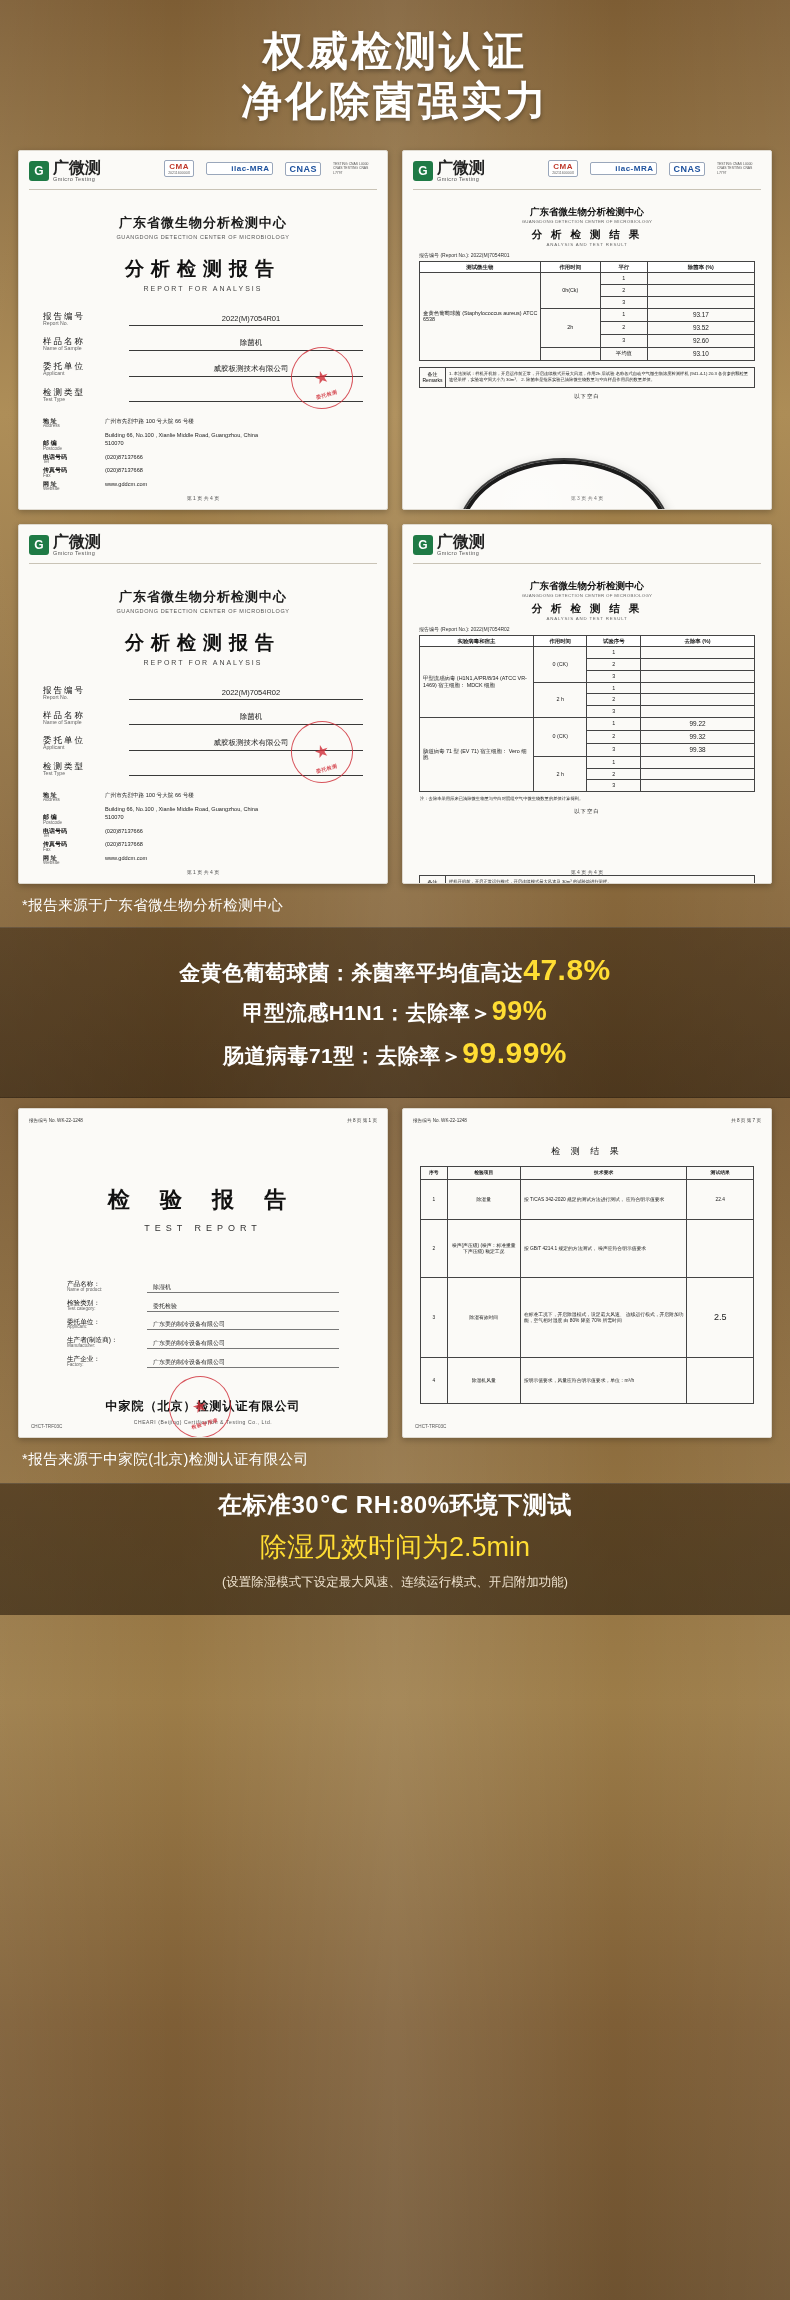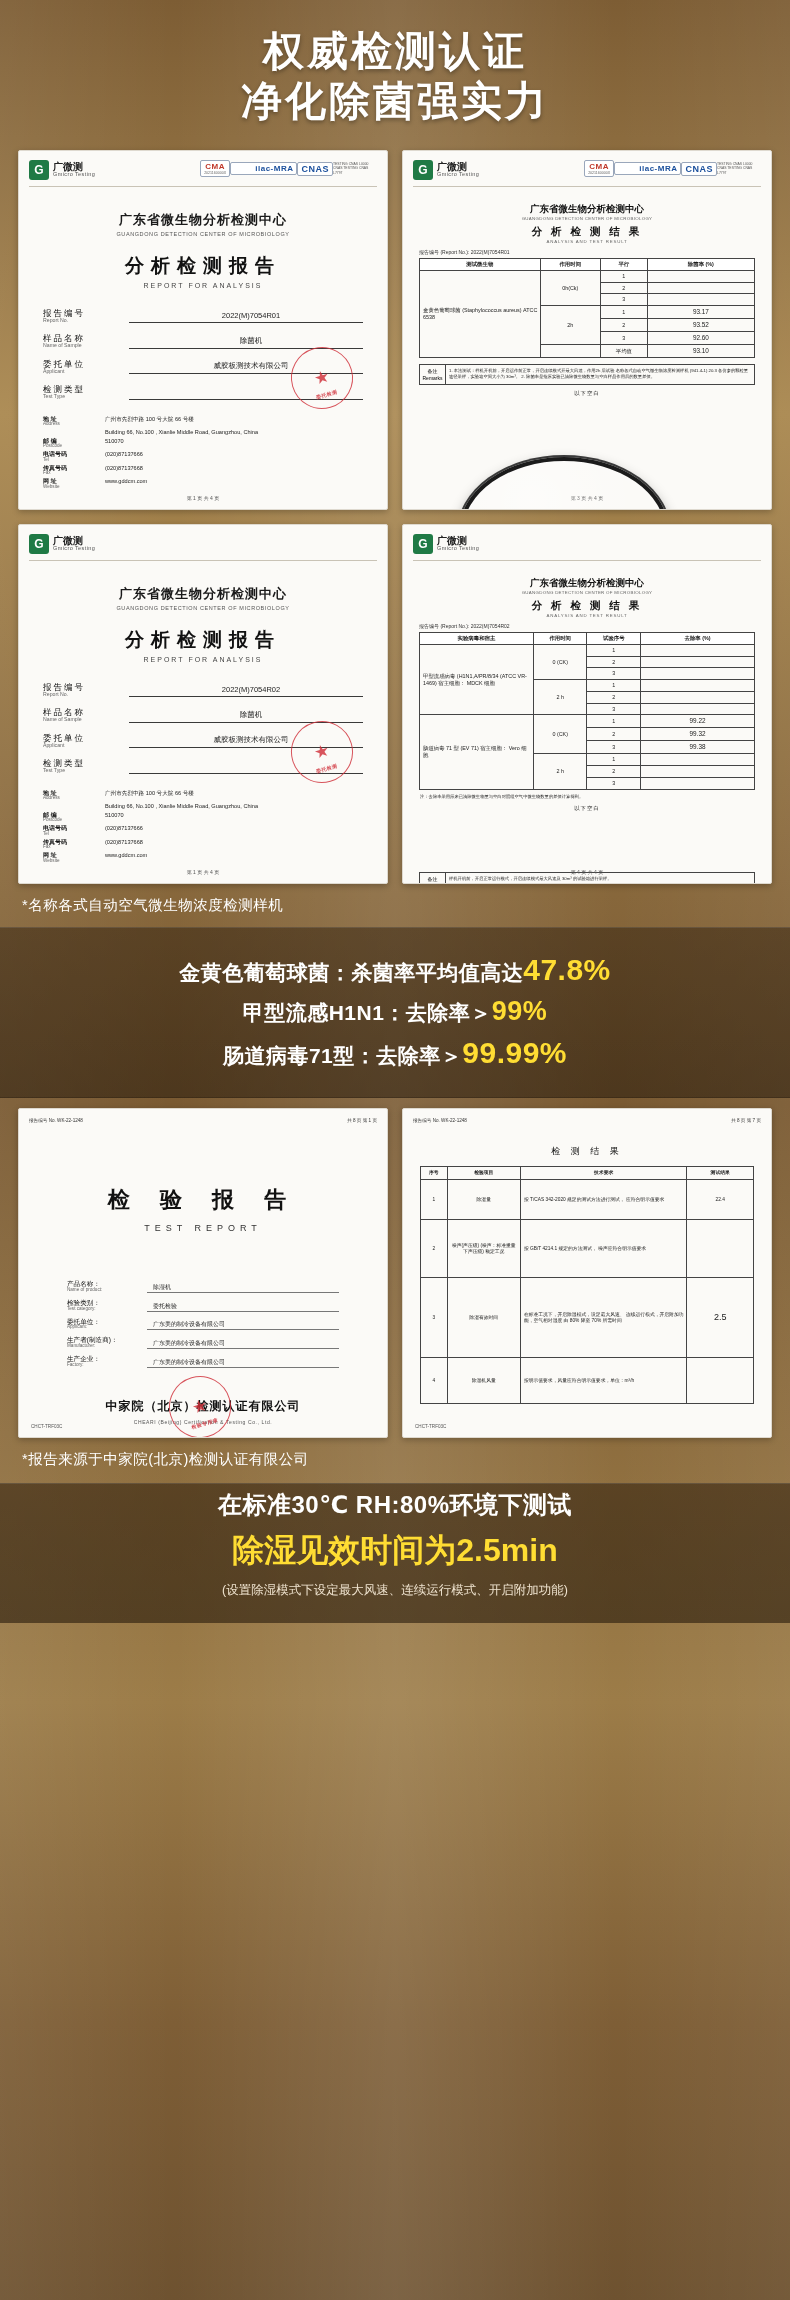--- a/index.html
+++ b/index.html
@@ -63,24 +63,24 @@
 
   
   .cert-top { display: flex; align-items: flex-start; justify-content: space-between; }
   .gw-logo { display: flex; align-items: center; gap: 4px; }
   .gw-mark {
     width: 20px; height: 20px; border-radius: 3px;
     background: #1f7a45; color: #fff; font-size: 12px; font-weight: bold;
     display: flex; align-items: center; justify-content: center;
   }
   .gw-text { line-height: 1.05; }
-  .gw-cn { font-size: 10px; color: #222; font-weight: bold; }
+  .gw-cn { font-size: 16px; color: #222; font-weight: bold; }
   .gw-en { font-size: 5.5px; color: #555; letter-spacing: .4px; }
 
-  .marks { display: flex; align-items: center; gap: 0; }
+  .marks { display: flex; align-items: center; gap: 12px; }
   .mark-badge {
     border: 1px solid #9aa7bb;
     border-radius: 2px;
     padding: 1px 3px;
     text-align: center;
     min-width: 30px;
     background: #fff;
   }
   .mark-badge .m1 { font-size: 8px; font-weight: bold; color: #c0392b; letter-spacing: .5px; }
   .mark-badge .m2 { font-size: 3.6px; color: #666; }
@@ -227,21 +227,21 @@
   
   .footband {
     position: relative;
     background: linear-gradient(180deg, rgba(54,36,16,.6), rgba(38,25,10,.6));
     border-top: 1px solid rgba(255,255,255,.12);
     text-align: center;
     padding: 5px 0 24px;
     margin-top: 6px;
   }
   .footband .f1 { color: #fff; font-size: 24px; font-weight: bold; letter-spacing: .5px; }
-  .footband .f2 { color: #ffdd33; font-size: 32px; font-weight: bold; margin-top: 8px; }
+  .footband .f2 { color: #ffdd33; font-size: 27px; font-weight: normal; margin-top: 8px; }
   .footband .f3 { color: #efe3cf; font-size: 12.5px; margin-top: 9px; }
 </style>
 </head>
 <body>
 
 <div class="page">
   <div class="sheen"></div>
 
   <div class="header">
     <h1>
@@ -670,21 +670,21 @@
       </div>
       <div class="pagefoot">第 4 页 共 4 页</div>
 
       <div class="magnifier">
         
         
       </div>
     </div>
   </div>
 
-  <div class="note">*名称各式自动空气微生物浓度检测样机</div>
+  <div class="note">*报告来源于广东省微生物分析检测中心</div>
 
   <div class="band">
     <div class="line">
       <span>金黄色葡萄球菌：杀菌率平均值高达</span><em class="big">47.8%</em>
     </div>
     <div class="line">
       <span>甲型流感H1N1：去除率＞</span><em>99%</em>
     </div>
     <div class="line">
       <span>肠道病毒71型：去除率＞</span><em class="big">99.99%</em>

